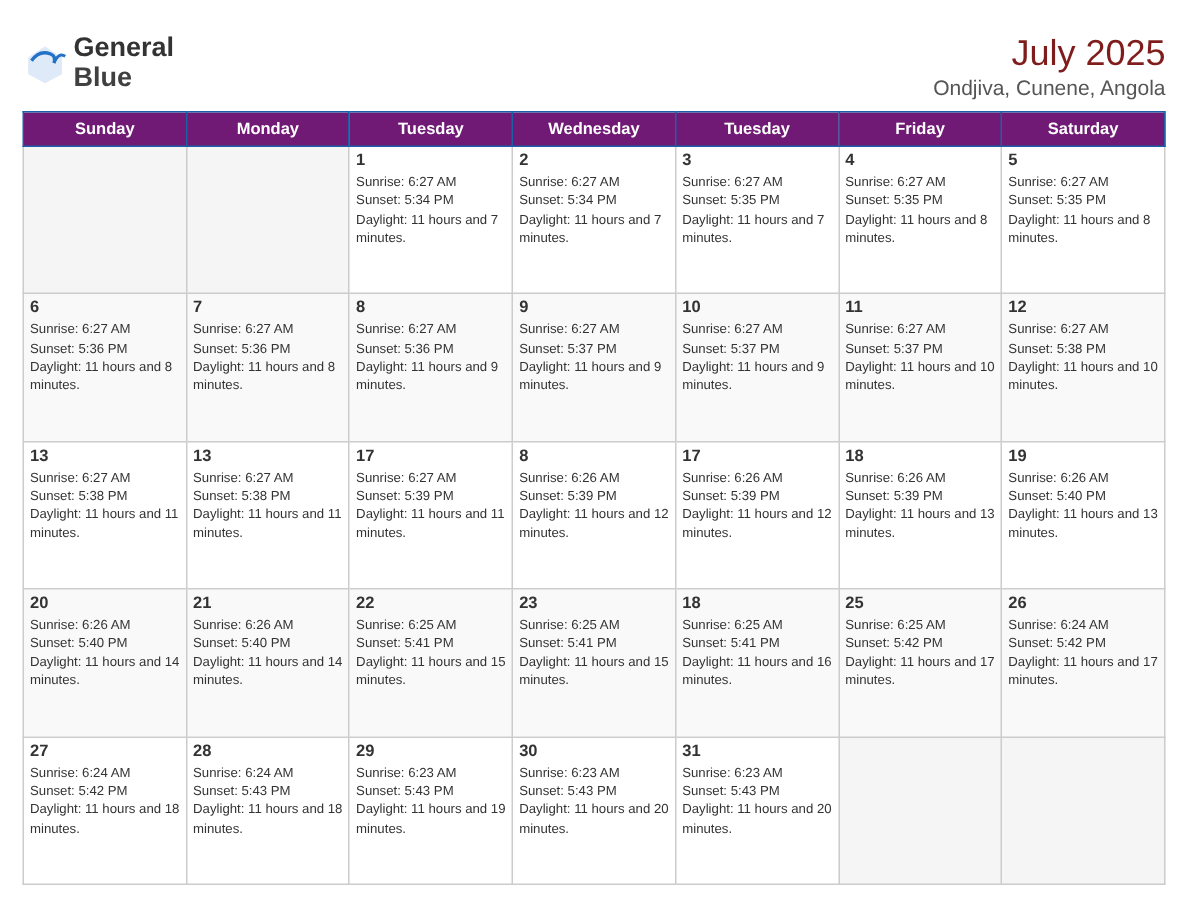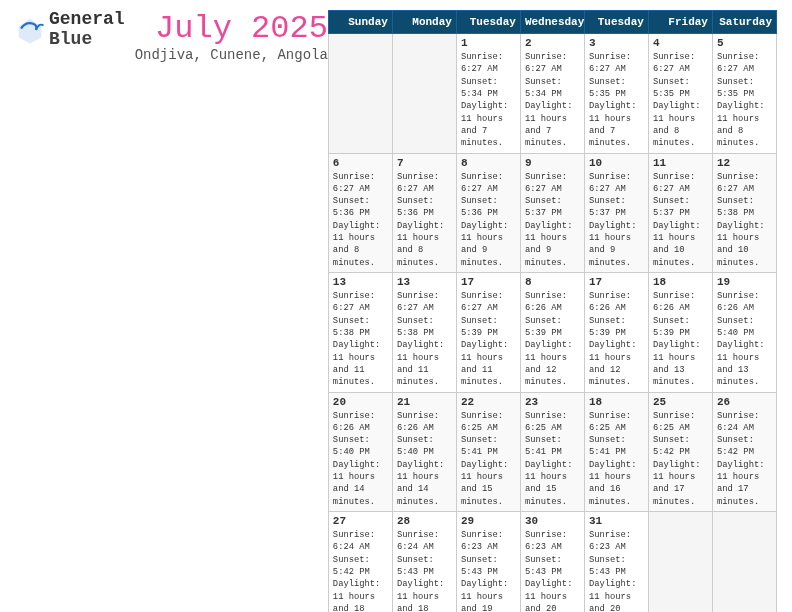--- a/index.html
+++ b/index.html
@@ -6,24 +6,23 @@
     body {
       font-family: Arial, sans-serif;
       background: #fff;
       width: 792px;
       height: 612px;
       overflow: hidden;
     }
     .page {
       width: 792px;
       height: 612px;
-      padding: 10px 15px;
+      padding: 22px 15px;
       display: flex;
-      flex-direction: row;
-      font-family: Liberation Mono, monospace;
+      flex-direction: column;
     }
     .header {
       display: flex;
       justify-content: space-between;
       align-items: flex-start;
       margin-bottom: 8px;
     }
     .logo {
       display: flex;
       align-items: center;
@@ -37,43 +36,43 @@
     .logo-general { color: #333; }
     .logo-blue { color: #404040; }
     .logo-icon {
       width: 30px;
       height: 30px;
     }
     .title-block {
       text-align: right;
     }
     .month-title {
-      font-size: 32px;
-      color: #ec4899;
+      font-size: 24px;
+      color: #7f1d1d;
       font-weight: normal;
     }
     .location {
       font-size: 14px;
       color: #555;
       margin-left: 10px;
     }
     .calendar {
       flex: 1;
       border: 1px solid #ccc;
       border-collapse: collapse;
       width: 100%;
       table-layout: fixed;
     }
     .calendar th {
-      background-color: #0c4a6e;
+      background-color: #701a75;
       color: #fff;
       font-size: 11px;
       font-weight: bold;
       padding: 5px 4px;
-      text-align: right;
+      text-align: center;
       border: 1px solid #1a5fa8;
     }
     .calendar td {
       border: 1px solid #ccc;
       vertical-align: top;
       padding: 3px 4px;
       font-size: 9.5px;
       color: #333;
       height: 85px;
       background: #fff;

